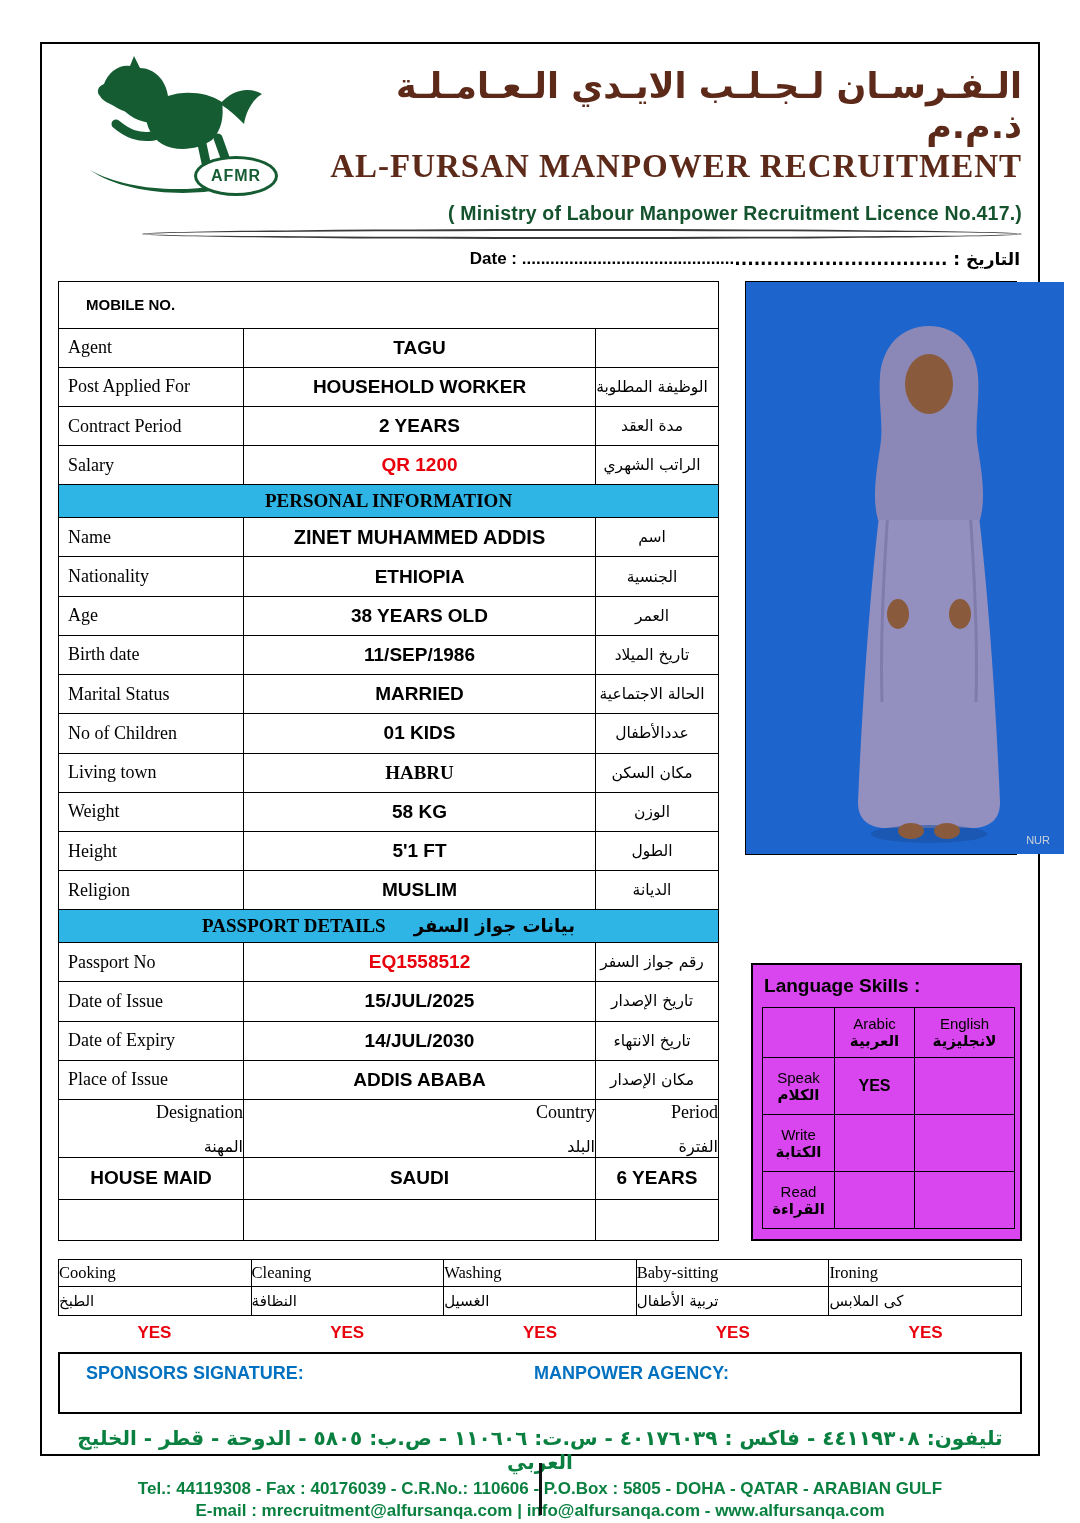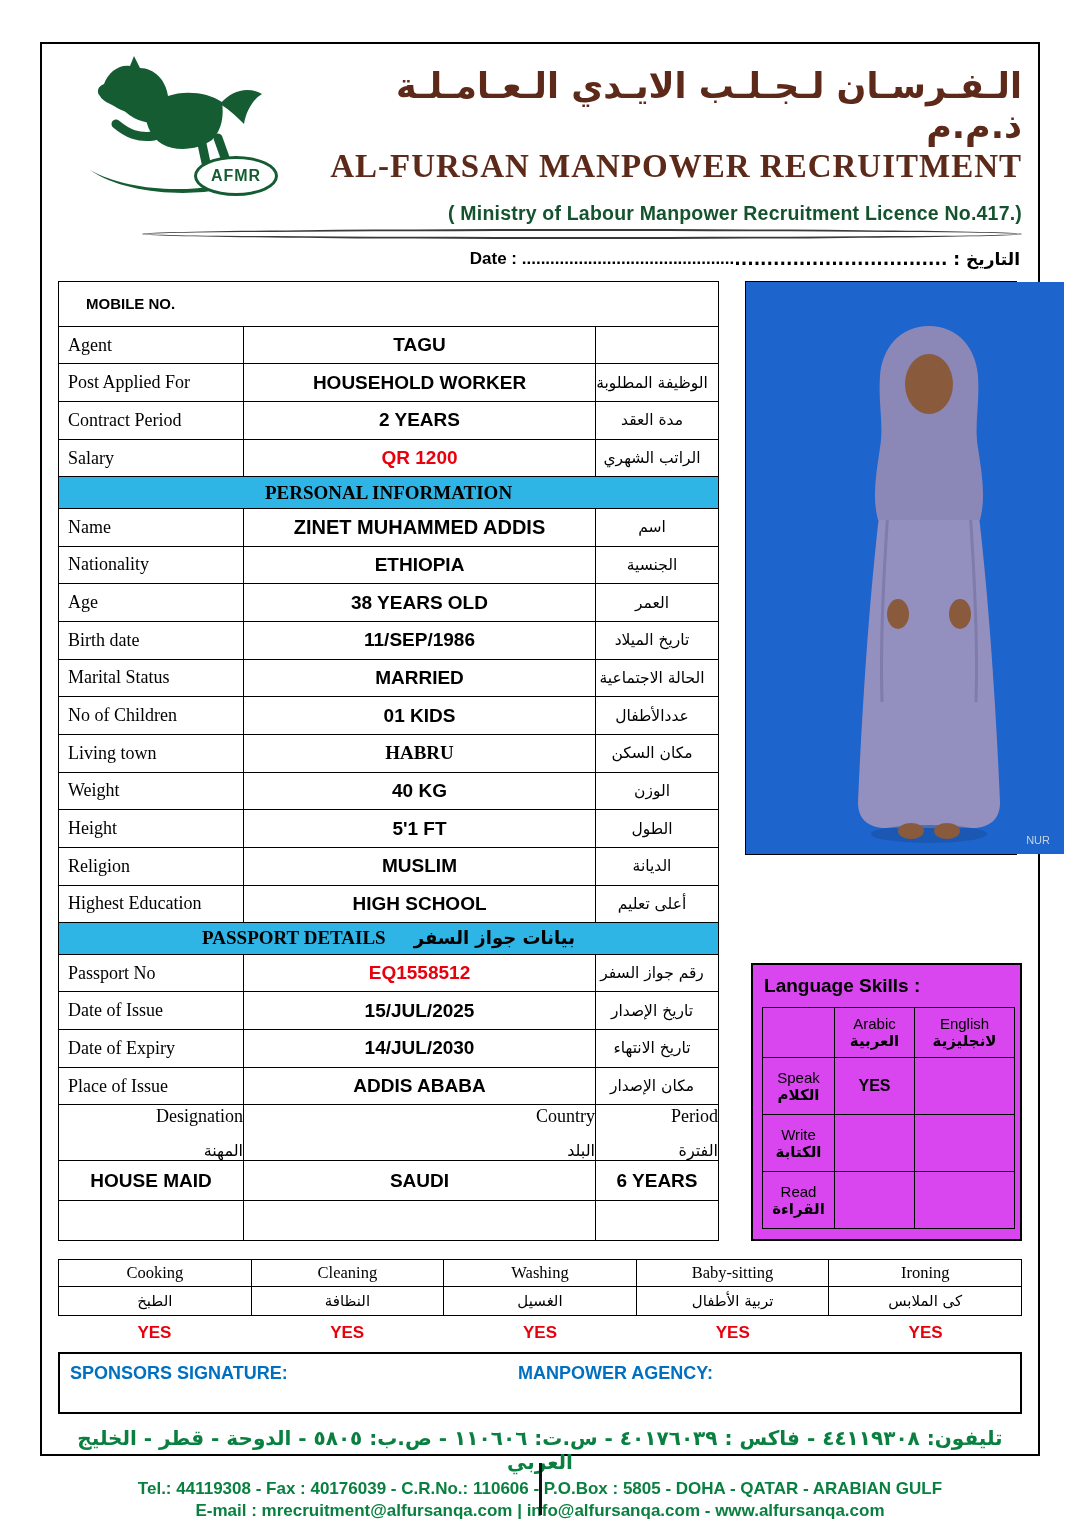--- a/index.html
+++ b/index.html
@@ -58,27 +58,27 @@
   .lang-table { width:100%; table-layout:fixed; }
   .lang-table td { border:1.5px solid #000; text-align:center; vertical-align:middle; }
   col.lc1{width:72px;} col.lc2{width:80px;} col.lc3{width:100px;}
   .lt-head-row { height:50px; }
   .lt-row { height:57px; }
   .lt-en { font-size:15px; }
   .lt-ar { font-family:"DejaVu Sans",sans-serif; font-size:15px; font-weight:bold; }
   .lt-val { font-weight:bold; font-size:16px; }
   
   .skills-table { width:100%; margin-top:18px; table-layout:fixed; }
-  .skills-table td { border:1.5px solid #000; text-align:center; }
+  .skills-table td { border:1.5px solid #000; }
   .sk-en td { height:27px; font-family:"Liberation Serif","DejaVu Serif",serif; font-size:16.5px; }
   .sk-ar td { height:29px; font-family:"DejaVu Sans",sans-serif; font-size:15px; }
   .skills-yes { display:grid; grid-template-columns:repeat(5,1fr); margin-top:7px; }
   .skills-yes div { text-align:center; color:#e8000d; font-weight:bold; font-size:17px; }
   
-  .sign-box { margin-top:9px; border:2px solid #000; height:62px; padding:9px 0 0 10px; display:flex; }
+  .sign-box { margin-top:9px; border:2px solid #000; height:62px; padding:9px 0 0 26px; display:flex; }
   .sign-sponsor { width:448px; color:#0070c0; font-weight:bold; font-size:18px; }
   .sign-agency { color:#0070c0; font-weight:bold; font-size:18px; }
   .footer { text-align:center; margin-top:12px; color:#0a8040; }
   .f-ar { direction:rtl; font-family:"DejaVu Sans",sans-serif; font-size:20px; font-weight:bold; }
   .f-tel { font-size:17px; font-weight:bold; margin-top:5px; }
   .f-mail { font-size:17px; font-weight:bold; margin-top:2px; }
   .fold { position:absolute; left:539px; top:1463px; width:3px; height:52px; background:#111; }
 </style>
 </head>
 <body>
@@ -186,37 +186,32 @@
         <td class="val">01 KIDS</td>
         <td class="arl">عددالأطفال</td>
       </tr>
       <tr class="frow">
         <td class="lbl">Living town</td>
         <td class="val" style="font-family:'Liberation Serif','DejaVu Serif',serif;">HABRU</td>
         <td class="arl">مكان السكن</td>
       </tr>
       <tr class="frow">
         <td class="lbl">Weight</td>
-        <td class="val">40 KG</td>
+        <td class="val">58 KG</td>
         <td class="arl">الوزن</td>
       </tr>
       <tr class="frow">
         <td class="lbl">Height</td>
         <td class="val">5'1 FT</td>
         <td class="arl">الطول</td>
       </tr>
       <tr class="frow">
         <td class="lbl">Religion</td>
         <td class="val">MUSLIM</td>
         <td class="arl">الديانة</td>
-      </tr>
-      <tr class="frow">
-        <td class="lbl">Highest Education</td>
-        <td class="val">HIGH SCHOOL</td>
-        <td class="arl">أعلى تعليم</td>
       </tr>
 
       <tr class="row-section">
         <td colspan="3" class="section-cell">
           <span>PASSPORT DETAILS</span><span class="sec-ar">بيانات جواز السفر</span>
         </td>
       </tr>
 
       <tr class="frow">
         <td class="lbl">Passport No</td>

